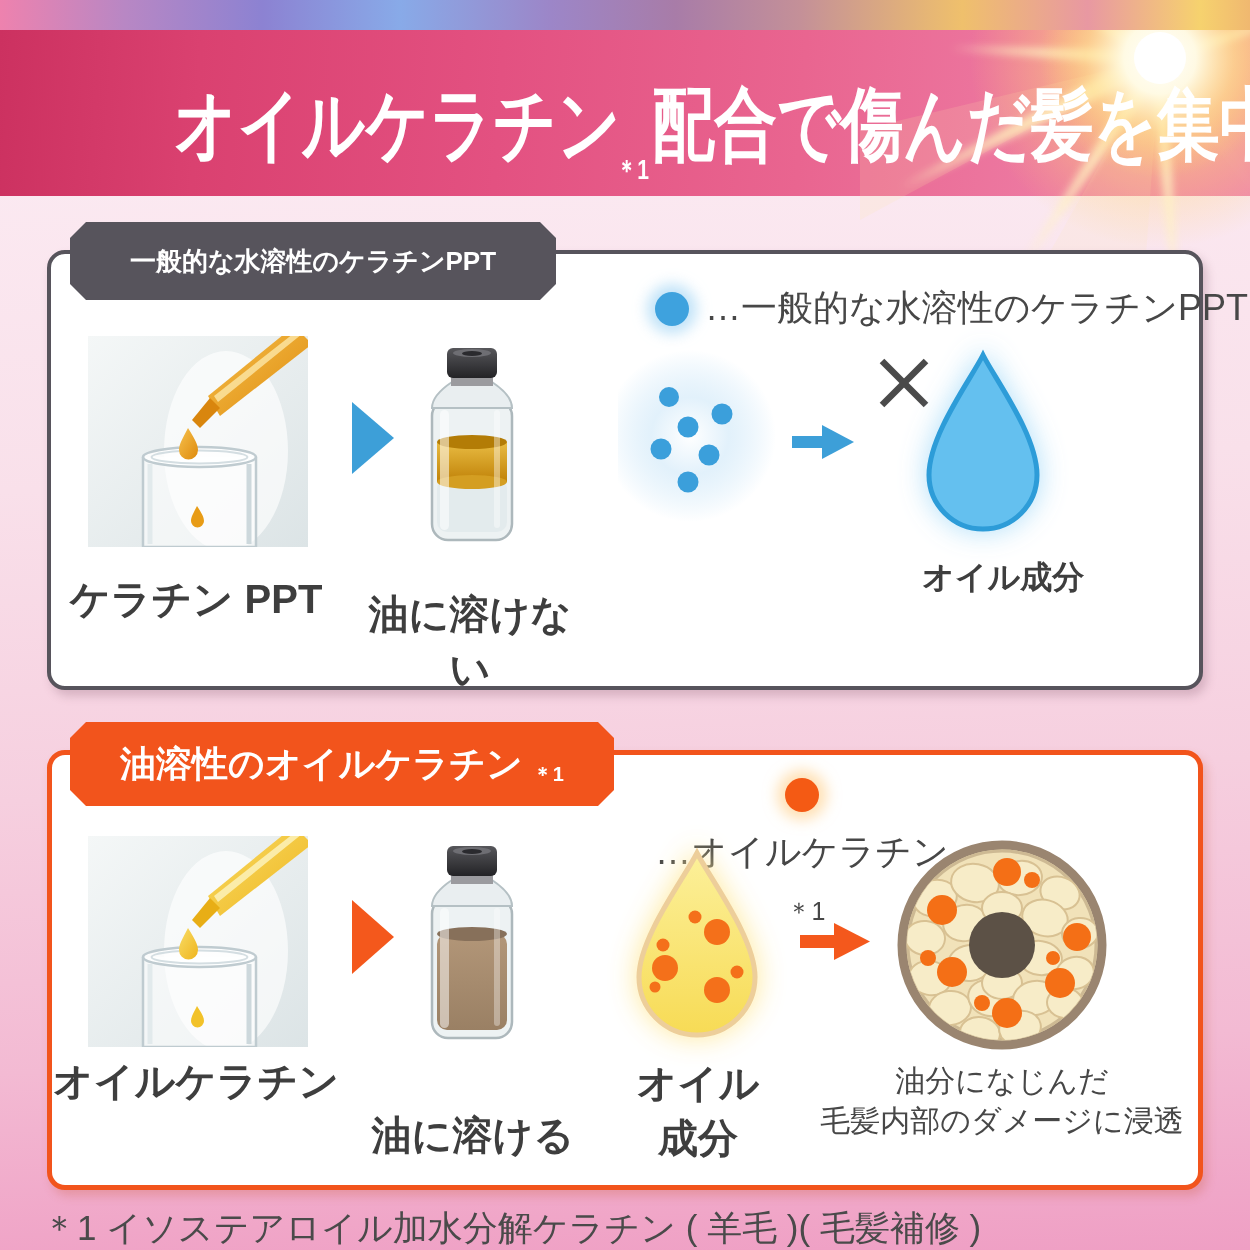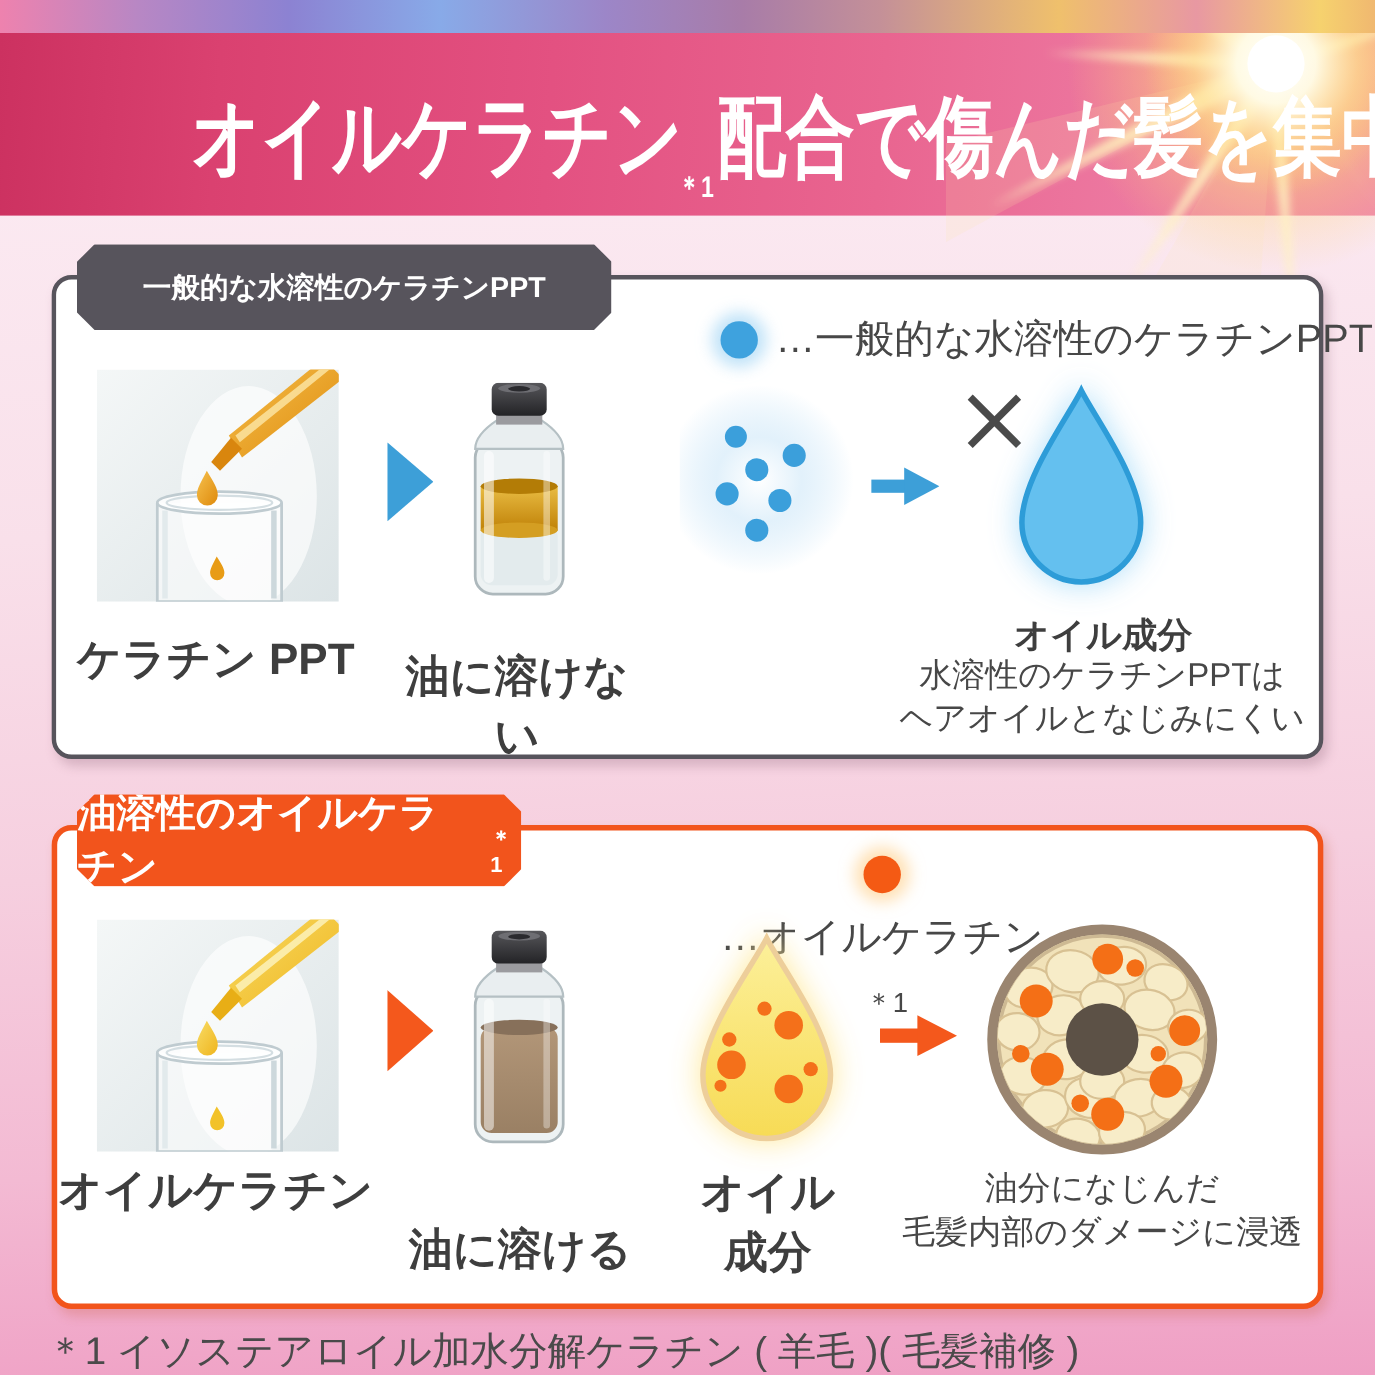--- a/index.html
+++ b/index.html
@@ -23,21 +23,21 @@
   .title-sup { display:inline-block; font-size:27px; font-weight:bold; transform:translateY(27px); margin:0 4px 0 -6px; }
 
   .card { position:absolute; left:47px; width:1156px; height:440px; background:#FFFFFF; border-radius:18px; z-index:2; }
   .card-water { top:250px; border:4px solid #57545C; box-shadow:4px 6px 10px rgba(145,105,125,0.32); }
   .card-oil   { top:750px; border:5px solid #F2541C; box-shadow:4px 6px 10px rgba(200,95,60,0.28); }
 
   .card-label { position:absolute; z-index:5; display:flex; align-items:center; justify-content:center;
     color:#FFFFFF; font-weight:bold; font-size:26px;
     clip-path:polygon(16px 0,calc(100% - 16px) 0,100% 16px,100% calc(100% - 16px),calc(100% - 16px) 100%,16px 100%,0 calc(100% - 16px),0 16px); }
   .label-water { left:70px; top:222px; width:486px; height:78px; background:#57545C; }
-  .label-oil   { left:70px; top:722px; width:404px; height:84px; background:#F2541C; font-size:36px; }
+  .label-oil   { left:70px; top:722px; width:544px; height:84px; background:#F2541C; font-size:36px; }
   .label-sup { font-size:20px; font-weight:bold; transform:translateY(10px); margin-left:10px; }
 
   .legend { position:absolute; z-index:4; display:flex; align-items:center; gap:16px; }
   .legend-water { left:655px; top:284px; }
   .legend-oil   { left:655px; top:778px;flex-direction:column; }
   .legend-dot { width:34px; height:34px; border-radius:50%; flex:0 0 auto; }
   .legend-dot.blue   { background:#3EA2DE; box-shadow:0 0 14px 8px rgba(160,212,244,0.65); }
   .legend-dot.orange { background:#F45A14; box-shadow:0 0 14px 8px rgba(255,200,120,0.55); }
   .legend-text { font-size:36px; color:#474747; }
   .legend-sup  { font-size:25px; color:#474747; margin-left:8px; transform:translateY(2px); display:inline-block; }
@@ -199,24 +199,20 @@
   <svg class="abs" style="left:878px; top:357px;" width="52" height="52" viewBox="0 0 52 52">
     <line x1="4" y1="4" x2="48" y2="48" stroke="#4A4A4A" stroke-width="6.5"></line>
     <line x1="48" y1="4" x2="4" y2="48" stroke="#4A4A4A" stroke-width="6.5"></line>
   </svg>
 
   <svg class="abs drop-blue" style="left:923px; top:349px;" width="120" height="183" viewBox="0 0 120 183">
     <path d="M60 6 C72 30 114 86 114 126 a54 54 0 0 1 -108 0 C6 86 48 30 60 6 Z" fill="#64C0EF" stroke="#2D9CD8" stroke-width="5"></path>
   </svg>
 
   <div class="caption" style="left:883px; top:556px; width:240px; font-size:32px;">オイル成分</div>
-  <div class="desc desc-water">
-    <div>水溶性のケラチンPPTは</div>
-    <div>ヘアオイルとなじみにくい</div>
-  </div>
 
   <section class="card card-oil"></section>
 
   <div class="card-label label-oil">
     <span>油溶性のオイルケラチン</span>
     <span class="label-sup">＊1</span>
   </div>
 
   <div class="legend legend-oil">
     <span class="legend-dot orange"></span>

